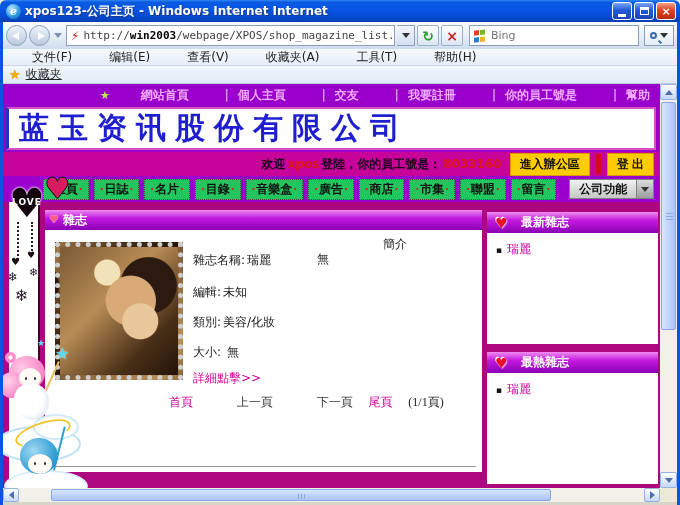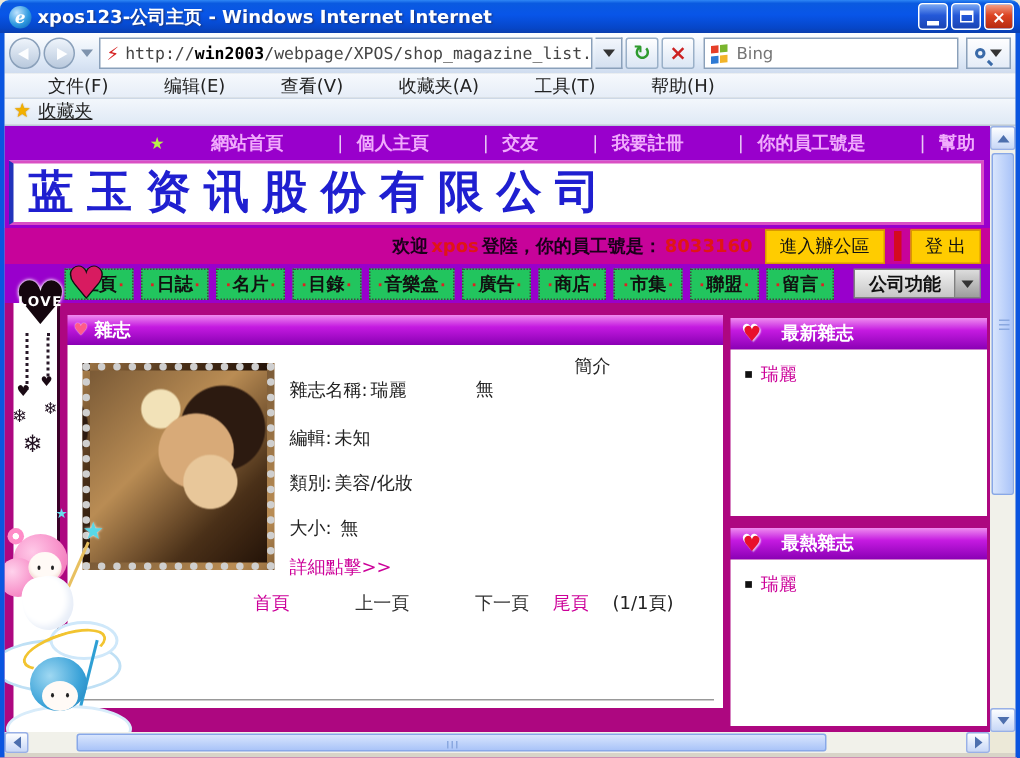--- a/index.html
+++ b/index.html
@@ -89,21 +89,21 @@
 
   .banner { position:absolute; top:23px; left:3px; right:4px; height:43px; background:#fff;
     border:2px solid #d94fc4; border-left:3px solid #2233bb; display:flex; align-items:center; }
   .banner-text { font-family:"DejaVu Serif","Liberation Serif",serif; font-weight:bold;
     font-size:30px; color:#1f1fd0; letter-spacing:9px; padding-left:10px; white-space:nowrap; }
 
   .welcomebar { position:absolute; top:68px; left:0; right:0; height:24px; background:#c7039a;
     display:flex; align-items:center; justify-content:flex-end; padding-right:6px; font-weight:bold; }
   .w-black { color:#1a001a; font-size:12px; }
   .w-red { color:#e01515; font-size:12px; margin:0 2px; }
-  .ybtn { background:#ffcc00; border:1px solid #d99700; color:#111; font-weight:normal; font-size:12px;
+  .ybtn { background:#ffcc00; border:1px solid #d99700; color:#111; font-weight:bold; font-size:12px;
     padding:2px 9px; margin-left:6px; cursor:pointer; white-space:nowrap; }
   .btn-sep { width:5px; height:20px; background:#d40a20; margin-left:6px; }
 
   .tabrow { position:absolute; top:92px; left:0; right:0; height:26px; background:#9900cc;
     display:flex; align-items:center; gap:5px; padding:0 4px 0 40px; }
   .tab { background:#22c55e; border:1px dotted #444; padding:1px 5px; font-weight:bold; font-size:12px;
     color:#111; white-space:nowrap; cursor:pointer; }
   .tab::before { content:"·"; color:#e02020; margin-right:1px; font-size:10px; }
   .tab::after  { content:"·"; color:#e02020; margin-left:1px; font-size:10px; }
   .company-menu { margin-left:8px; display:flex; align-items:center; height:20px;
@@ -140,21 +140,21 @@
   .intro-value { position:absolute; left:272px; top:21px; color:#222; }
   .fieldrow { position:absolute; left:148px; color:#222; white-space:nowrap; }
   .f0{top:22px;} .f1{top:54px;} .f2{top:84px;} .f3{top:114px;}
   .fieldrow .val { margin-left:2px; }
   .detail-link { position:absolute; left:148px; top:140px; color:#cc0099; cursor:pointer; }
 
   .pager { position:absolute; left:124px; top:164px; white-space:nowrap; color:#222; }
   .pager span { margin-right:12px; }
   .pg-link { color:#cc0099; cursor:pointer;margin-top:34px; }
   .pg-plain { color:#333; cursor:pointer;margin-left:28px; }
-  .pg-info { color:#222; margin-right:0; }
+  .pg-info { color:#222; margin-right:0;font-family:Liberation Serif, serif; }
 
   .bottom-rule { position:absolute; left:6px; right:6px; bottom:5px; border-top:1px solid #999; }
 
   
   .side-panel { position:absolute; left:484px; width:171px; height:132px; }
   .sp1 { top:10px; } .sp2 { top:150px; }
   .side-head { height:21px; position:relative; color:#fff; font-weight:bold; font-size:12px;
     line-height:21px; padding-left:34px;
     background:linear-gradient(180deg,#ef8cef 0%,#c41ae0 40%,#8a00b4 100%); }
   .side-heart { position:absolute; left:8px; top:1px; color:#e8102a; font-size:14px;

